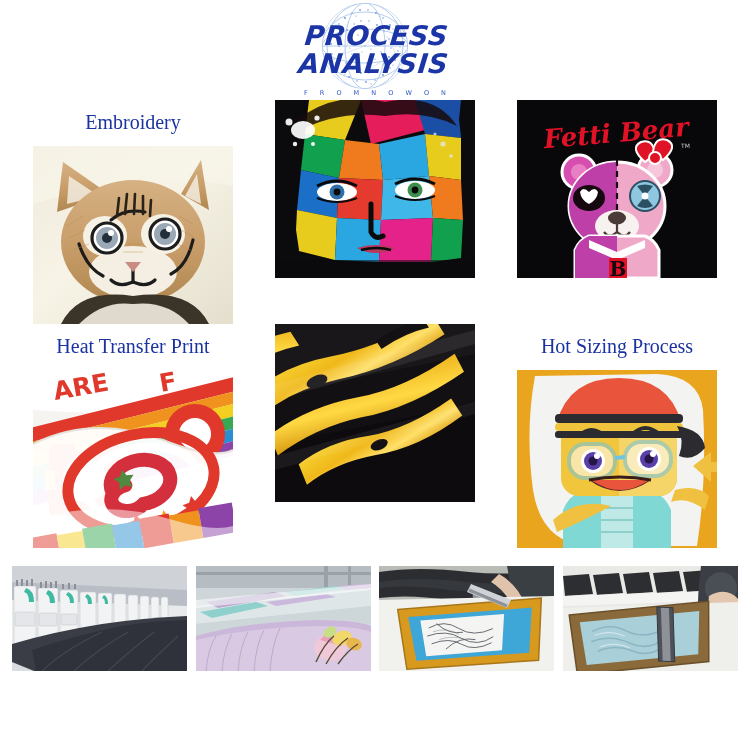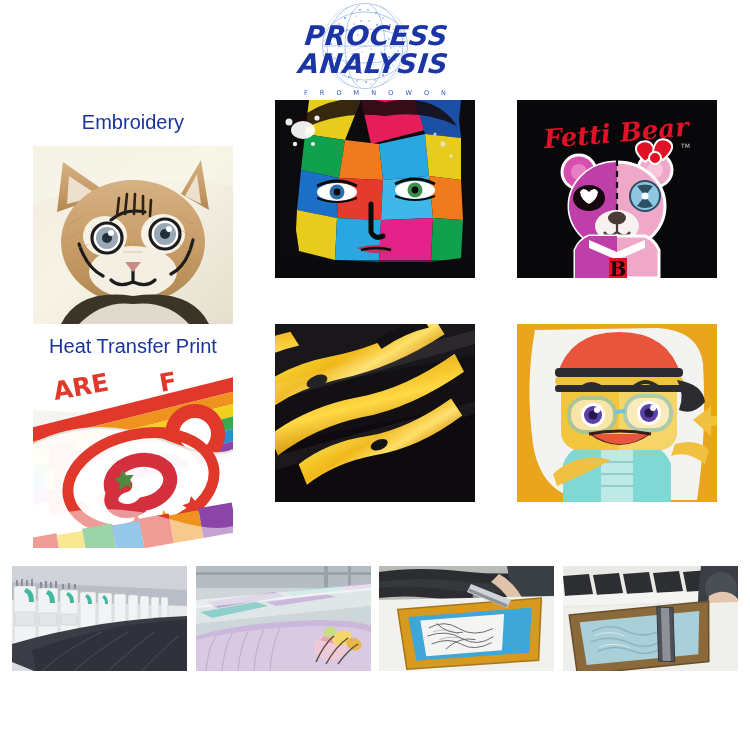--- a/index.html
+++ b/index.html
@@ -53,21 +53,21 @@
     width:750px;
     padding:0 12px;
   }
   .row { display:flex; width:726px; }
   .cell { width:242px; display:flex; flex-direction:column; align-items:center; }
   .cell-label {
     color:#1a33a0;
     font-size:20px;
     line-height:1.08;
     text-align:center;
-    font-family:Liberation Sans, sans-serif;
+    font-family:Liberation Serif, serif;
     height:46px;
     display:flex; align-items:center; justify-content:center;
     padding:0 4px;
   }
   .cell-label.two-line { font-size:18px; }
   .thumb {
     width:200px; height:178px;
     overflow:hidden;
     position:relative;
     background:#fff;
@@ -519,20 +519,21 @@
               </g>
 
               <path d="M0 60 L200 6 L200 20 L0 76 Z" fill="#ffffff" opacity="0.08"></path>
               <path d="M0 132 L200 78 L200 90 L0 146 Z" fill="#ffffff" opacity="0.06"></path>
             </svg>
           </div>
         </div>
       </div>
 
       <div class="cell">
+        <div class="cell-label">Hot Sizing Process</div>
         <div class="thumb">
           <div class="art">
             <svg viewBox="0 0 200 178" preserveAspectRatio="none">
               <rect width="200" height="178" fill="#e8a01c"></rect>
               <path d="M0 0 L200 0 L200 178 L0 178 Z" fill="#eaa51f"></path>
 
               <path d="M18 6 Q8 60 16 120 Q24 172 70 176 L180 176 Q190 110 186 40 Q182 6 140 4 Z" fill="#f3f4f2"></path>
 
               <g>
 

